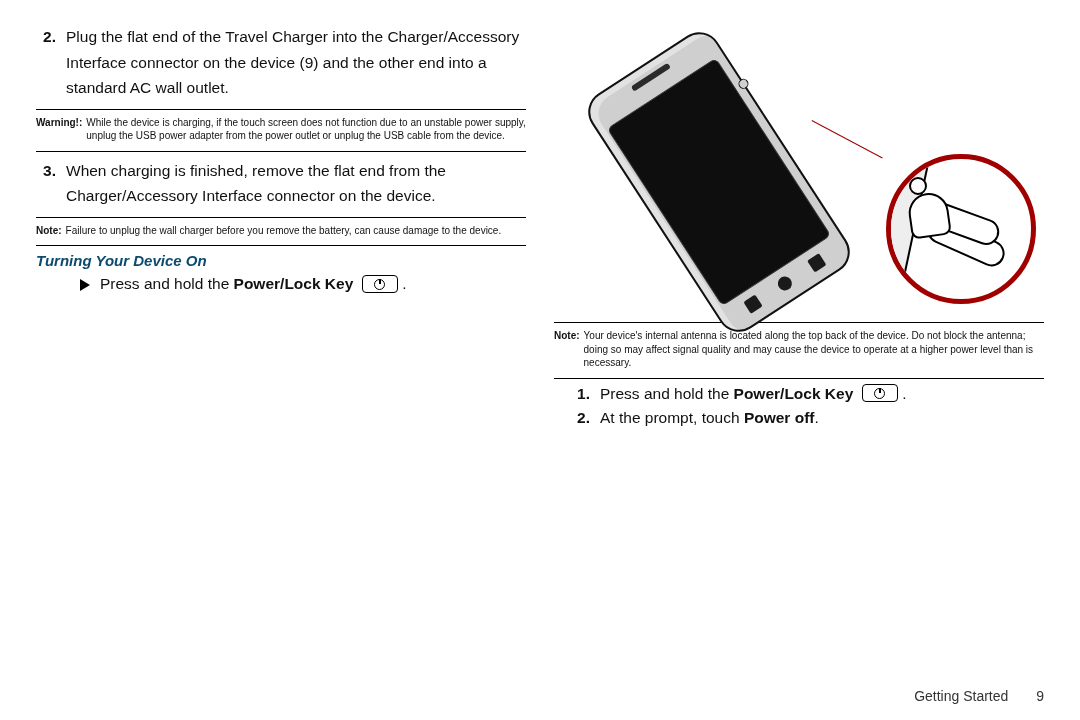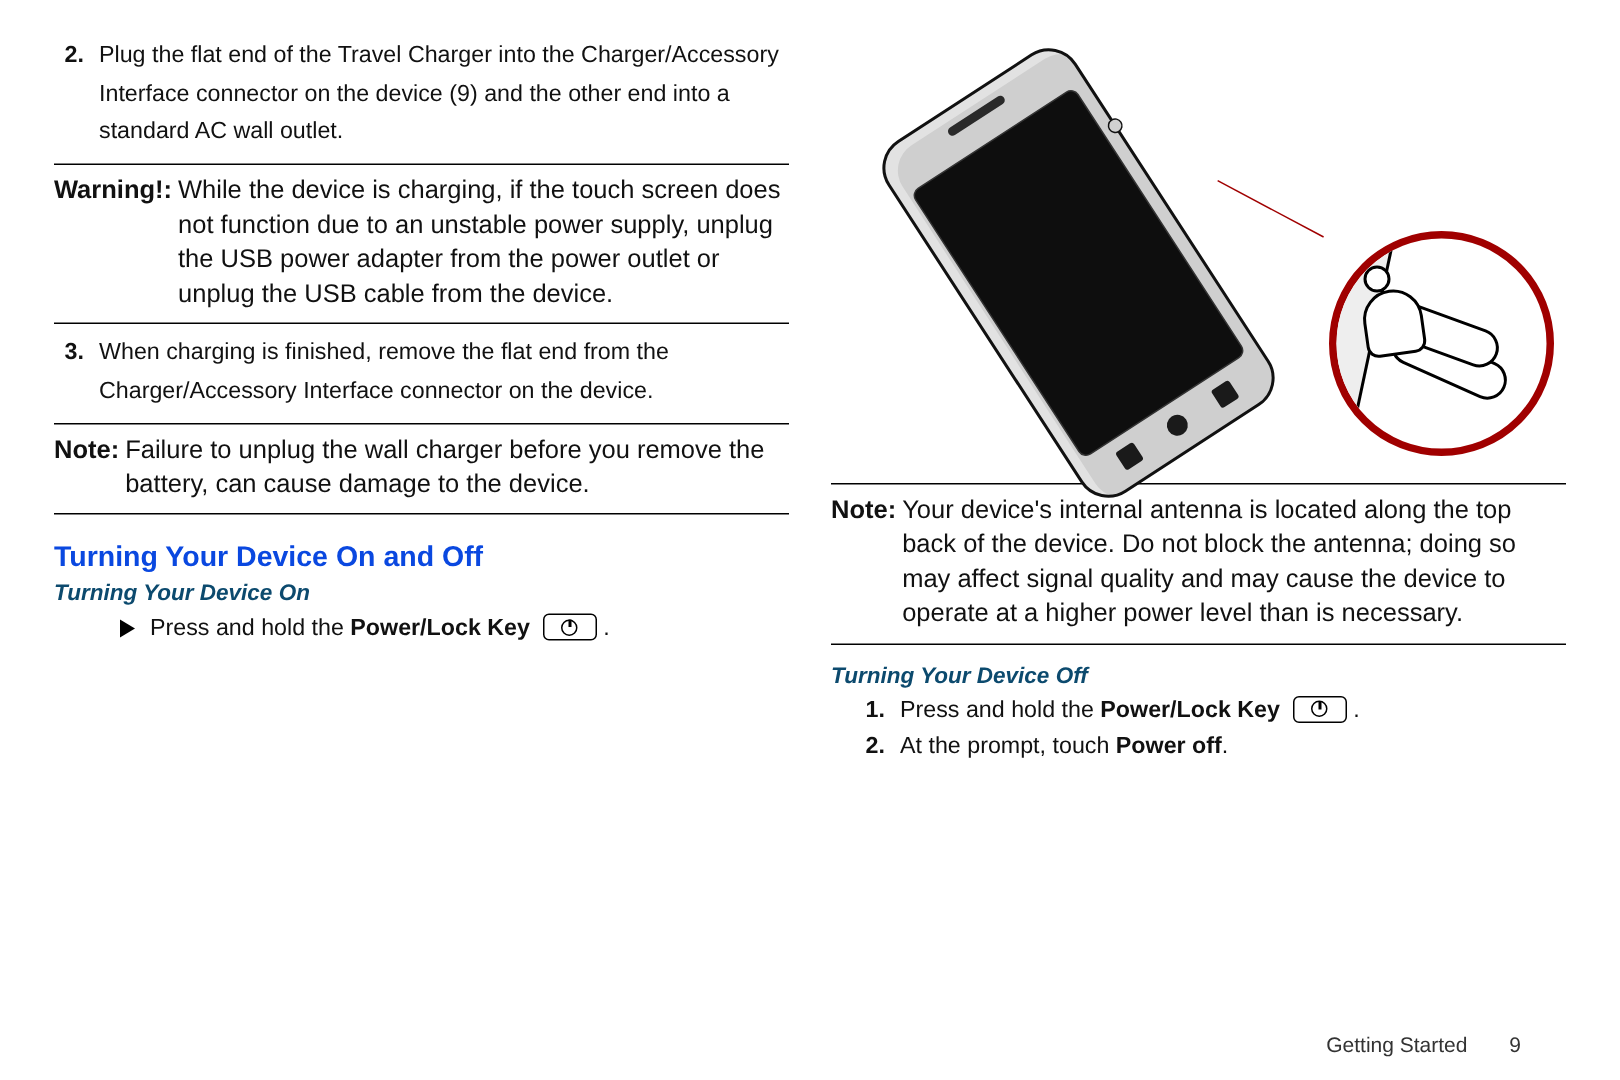--- a/index.html
+++ b/index.html
@@ -33,21 +33,21 @@
     min-width: 20px;
     text-align: right;
   }
   .step .txt { flex: 1; }
   hr.rule {
     border: none;
     border-top: 1.5px solid #000;
     margin: 8px 0 6px 0;
   }
   .notebox {
-    font-size: 17px;
+    font-size: 10px;
     line-height: 1.35;
     display: flex;
     gap: 4px;
   }
   .notebox .label { font-weight: bold; white-space: nowrap; }
   .notebox .ntxt { flex: 1; }
   h2.section {
     color: #0a48e0;
     font-size: 19px;
     font-weight: 800;
@@ -235,21 +235,21 @@
     position: absolute;
     left: 0; top: 0;
     width: 80px;
     border-top: 1.5px solid #a00000;
     transform-origin: left top;
     transform: rotate(28deg);
   }
   .footer {
     position: absolute;
     bottom: 16px;
-    right: 66px;
+    right: 36px;
     font-size: 14px;
     color: #333;
   }
   .footer .sec { margin-right: 24px; }
 </style>
 </head>
 <body>
 
 <div class="columns">
 
@@ -272,21 +272,20 @@
       <div class="txt">When charging is finished, remove the flat end from the Charger/Accessory Interface connector on the device.</div>
     </div>
 
     <hr class="rule">
     <div class="notebox">
       <div class="label">Note:</div>
       <div class="ntxt">Failure to unplug the wall charger before you remove the battery, can cause damage to the device.</div>
     </div>
     <hr class="rule">
 
-    <h2 class="section">Turning Your Device On and Off</h2>
     <h3 class="sub">Turning Your Device On</h3>
 
     <div class="bullet-line">
       <span class="tri"></span>
       <span>
         <span>Press and hold the </span><span class="bold">Power/Lock Key</span>
         &nbsp;<span class="pkey"></span><span> .</span>
       </span>
     </div>
 
@@ -318,21 +317,20 @@
       </div>
     </div>
 
     <hr class="rule">
     <div class="notebox">
       <div class="label">Note:</div>
       <div class="ntxt">Your device's internal antenna is located along the top back of the device. Do not block the antenna; doing so may affect signal quality and may cause the device to operate at a higher power level than is necessary.</div>
     </div>
     <hr class="rule">
 
-    <h3 class="sub" style="margin-top:12px;">Turning Your Device Off</h3>
 
     <div class="numline">
       <span class="nlnum">1.</span>
       <span>
         <span>Press and hold the </span><span class="bold">Power/Lock Key</span>
         &nbsp;<span class="pkey"></span><span> .</span>
       </span>
     </div>
 
     <div class="numline">

